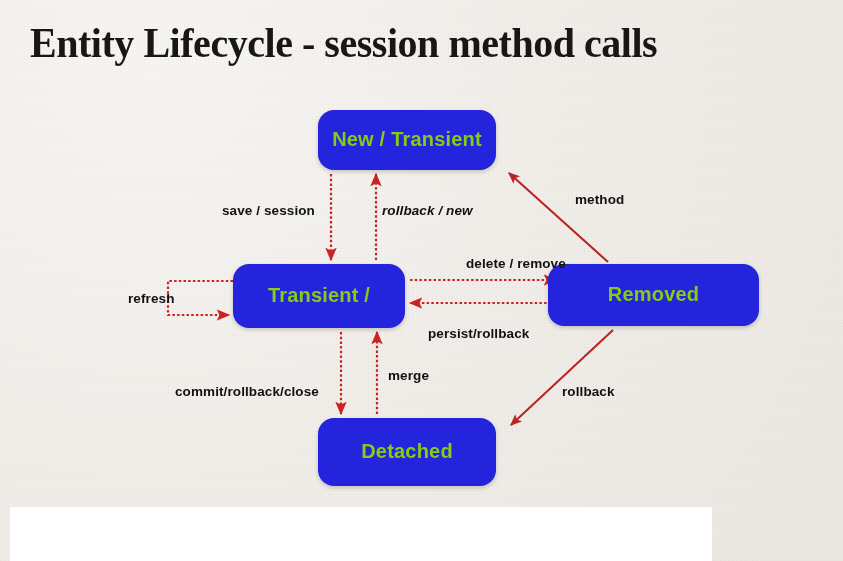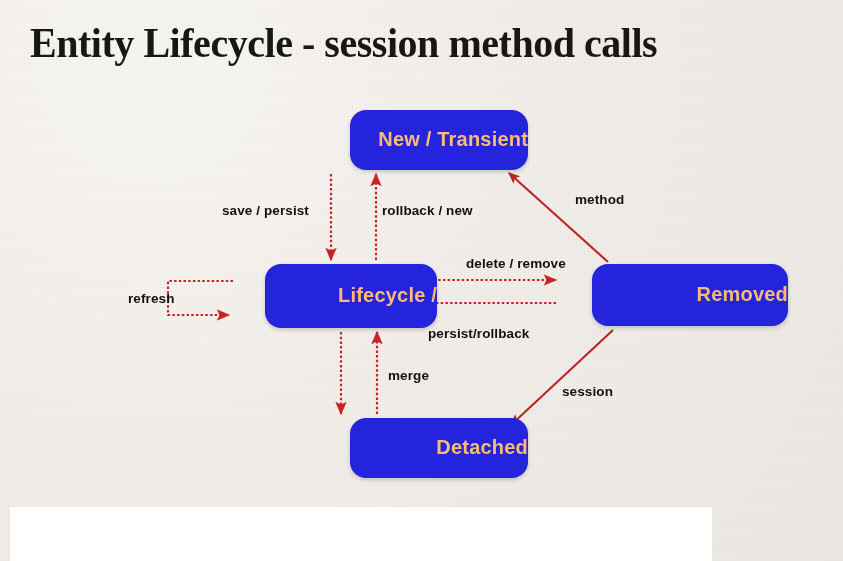--- a/index.html
+++ b/index.html
@@ -32,36 +32,35 @@
     color:#181716;
     letter-spacing:-0.5px;
     transform:scaleX(0.93);
     transform-origin:left center;
     white-space:nowrap;
   }
   .node{
     position:absolute;
     background:#2524dd;
     border-radius:16px;
-    color:#fdba74;
+    color:#84cc16;
     font-weight:700;
     font-size:20px;
     display:flex;
     align-items:center;
-    justify-content:flex-end;
+    justify-content:center;
     text-align:center;
     line-height:1.18;
     box-shadow:0 2px 4px rgba(0,0,0,0.18);
     letter-spacing:0.2px;
-    margin-left:32px;
   }
   #node-new{ left:318px; top:110px; width:178px; height:60px; }
   #node-persistent{ left:233px; top:264px; width:172px; height:64px; }
-  #node-removed{ left:560px; top:264px; width:196px; height:62px; }
-  #node-detached{ left:318px; top:418px; width:178px; height:60px; }
+  #node-removed{ left:548px; top:264px; width:211px; height:62px; }
+  #node-detached{ left:318px; top:418px; width:178px; height:68px; }
 
   .edge-label{
     position:absolute;
     font-size:13.5px;
     font-weight:700;
     color:#111111;
     white-space:nowrap;
     letter-spacing:0.1px;
   }
   #svg-edges{
@@ -111,44 +110,45 @@
 
     <path d="M233,281 L168,281 L168,315 L229,315" fill="none" stroke="#cc2222" stroke-width="2.2" stroke-dasharray="2.5 2.2" marker-end="url(#ah)"></path>
   </svg>
 
   <div class="node" id="node-new">
     <span>New / Transient</span>
   </div>
 
   <div class="node" id="node-persistent">
     <span>
-      <span>Lifecycle /</span><br>
+      <span>Transient /</span><br>
     </span>
   </div>
 
   <div class="node" id="node-removed">
     <span>Removed</span>
   </div>
 
   <div class="node" id="node-detached">
     <span>Detached</span>
   </div>
 
-  <div class="edge-label" style="left:222px; top:203px;">save / persist</div>
+  <div class="edge-label" style="left:222px; top:203px;">save / session</div>
 
-  <div class="edge-label" style="left:382px; top:203px;">rollback / new</div>
+  <div class="edge-label" style="left:382px; top:203px;font-style:italic;">rollback / new</div>
 
   <div class="edge-label" style="left:418px; top:256px;margin-left:48px;">delete / remove</div>
 
   <div class="edge-label" style="left:428px; top:326px;">persist/rollback</div>
 
   <div class="edge-label" style="left:575px; top:192px;">method</div>
 
-  <div class="edge-label" style="left:562px; top:384px;">session</div>
+  <div class="edge-label" style="left:562px; top:384px;">rollback</div>
 
+  <div class="edge-label" style="left:175px; top:384px;">commit/rollback/close</div>
 
   <div class="edge-label" style="left:388px; top:368px;">merge</div>
 
   <div class="edge-label" style="left:105px; top:291px;margin-left:23px;">refresh</div>
 
   <div id="bottom-panel"></div>
 
 </div>
 
 </body></html>

